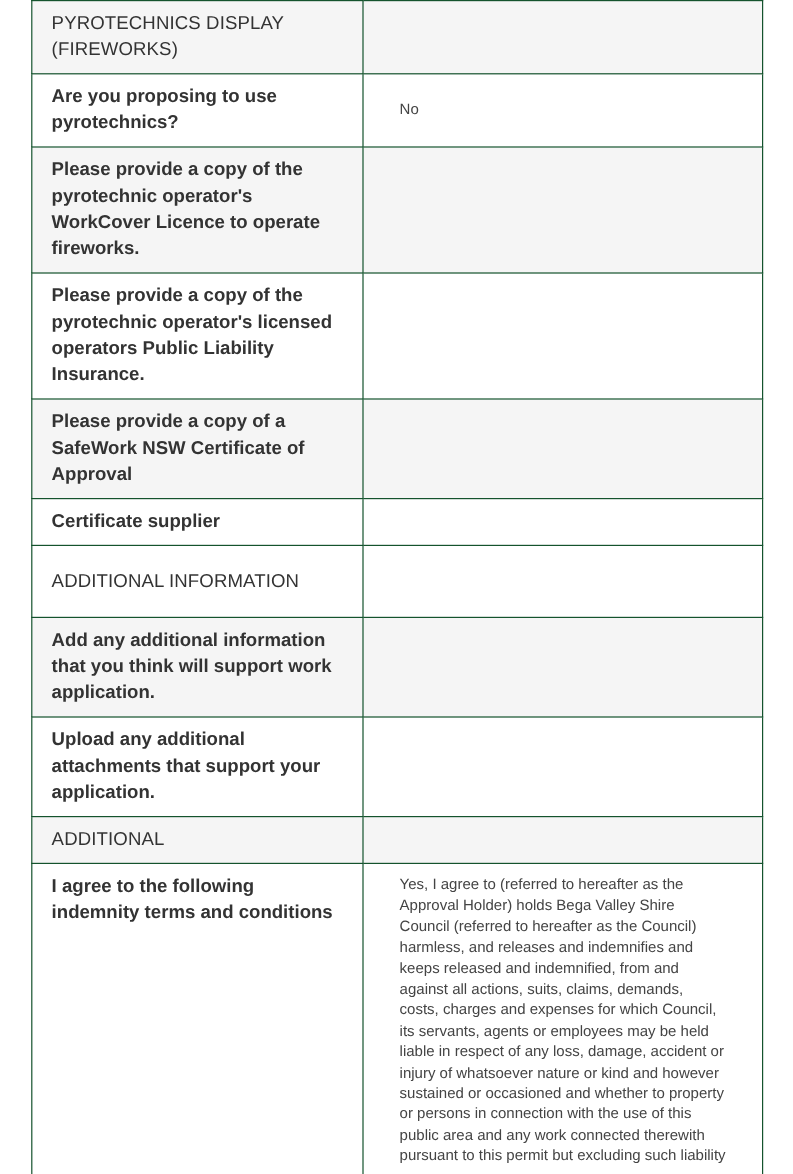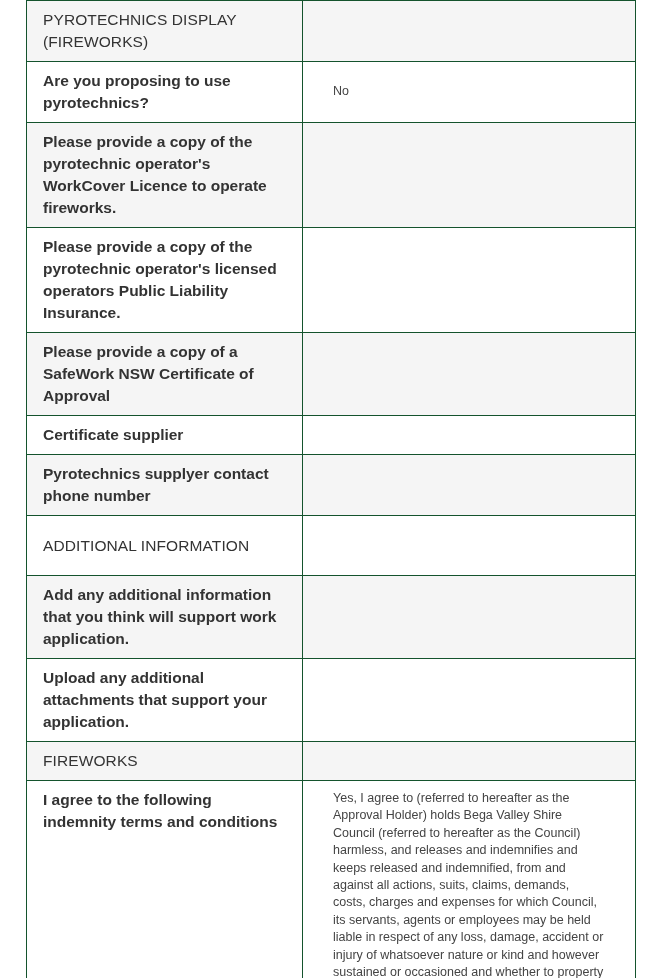--- a/index.html
+++ b/index.html
@@ -40,38 +40,34 @@
       <td class="value-cell"></td>
     </tr>
     <tr class="shaded" style="height:82px">
       <td class="label-cell">Please provide a copy of a SafeWork NSW Certificate of Approval</td>
       <td class="value-cell"></td>
     </tr>
     <tr class="plain" style="height:38px">
       <td class="label-cell">Certificate supplier</td>
       <td class="value-cell"></td>
     </tr>
-    <tr class="shaded" style="height:60px">
-      <td class="label-cell">Pyrotechnics supplyer contact phone number</td>
-      <td class="value-cell"></td>
-    </tr>
     <tr class="plain" style="height:60px">
       <td class="label-cell section">ADDITIONAL INFORMATION</td>
       <td class="value-cell"></td>
     </tr>
     <tr class="shaded" style="height:82px">
       <td class="label-cell">Add any additional information that you think will support work application.</td>
       <td class="value-cell"></td>
     </tr>
     <tr class="plain" style="height:82px">
       <td class="label-cell">Upload any additional attachments that support your application.</td>
       <td class="value-cell"></td>
     </tr>
     <tr class="shaded" style="height:38px">
-      <td class="label-cell section">FIREWORKS</td>
+      <td class="label-cell section">ADDITIONAL</td>
       <td class="value-cell"></td>
     </tr>
     <tr class="plain">
       <td class="label-cell" style="vertical-align:top; padding-top:8px">I agree to the following indemnity terms and conditions</td>
       <td class="value-cell top">Yes, I agree to (referred to hereafter as the Approval Holder) holds Bega Valley Shire Council (referred to hereafter as the Council) harmless, and releases and indemnifies and keeps released and indemnified, from and against all actions, suits, claims, demands, costs, charges and expenses for which Council, its servants, agents or employees may be held liable in respect of any loss, damage, accident or injury of whatsoever nature or kind and however sustained or occasioned and whether to property or persons in connection with the use of this public area and any work connected therewith pursuant to this permit but excluding such liability</td>
     </tr>
   </tbody>
 </table>
 
 </body></html>

